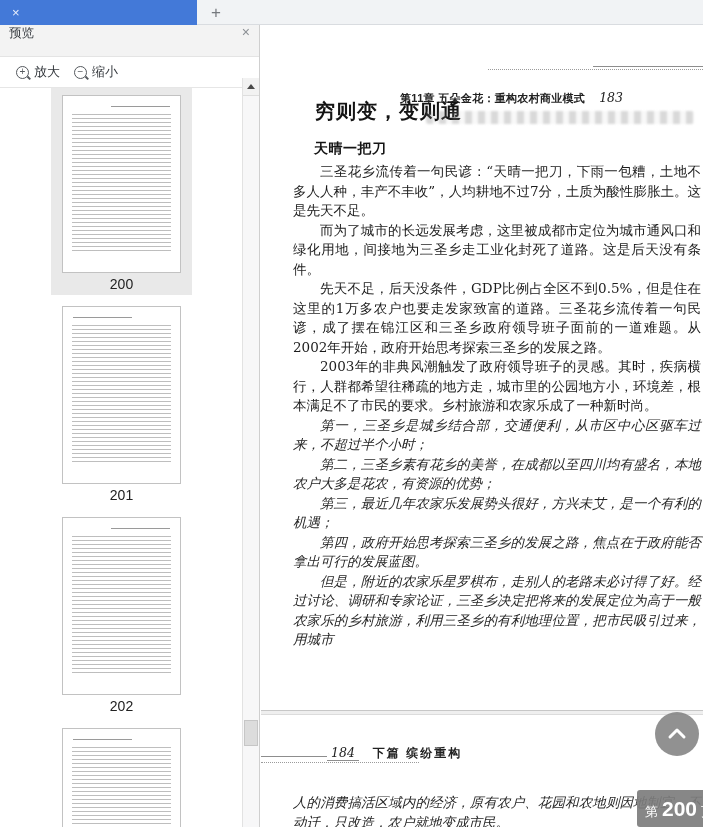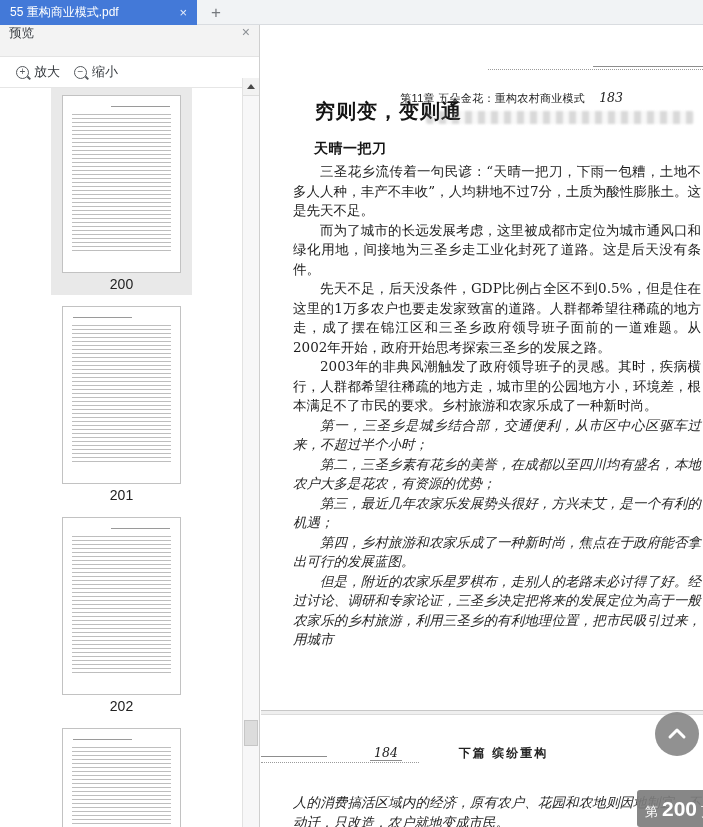--- a/index.html
+++ b/index.html
@@ -67,21 +67,21 @@
     background:#dcdcdc; border:1px solid #c6c6c6; }
 
   
   .pdf-main { position:absolute; left:261px; top:25px; width:442px; height:802px;
     background:#fff; overflow:hidden;
     font-family:"DejaVu Serif","Liberation Serif",serif; color:#1e1e1e; }
 
   
   .p183-header { position:absolute; top:25px; right:80px; display:flex;
     align-items:baseline; white-space:nowrap; }
-  .ph-text { font-family:"Liberation Sans",sans-serif; font-weight:normal;
+  .ph-text { font-family:"Liberation Sans",sans-serif; font-weight:bold;
     font-size:11px; color:#222; letter-spacing:.3px; }
   .ph-num { font-style:italic; font-size:12.5px; margin-left:14px; color:#222;margin-top:40px; }
   .line-solid-183 { position:absolute; top:41px; left:332px; right:0; height:1px;
     background:#8d8d8d; }
   .line-dotted-183 { position:absolute; top:44px; left:227px; right:0; height:0;
     border-top:1.5px dotted #9b9b9b; }
 
   .p183-title { position:absolute; left:54px; top:73px;
     font-family:"Liberation Sans",sans-serif; font-weight:bold;
     font-size:20px; color:#141414; letter-spacing:1px; }
@@ -99,21 +99,21 @@
     background:repeating-linear-gradient(90deg, rgba(120,120,120,.28) 0 7px,
       rgba(120,120,120,.05) 7px 13px);
     filter:blur(1.2px); border-radius:3px; }
 
   
   .page-gap { position:absolute; left:0; right:0; top:685px; height:5px;
     background:#efefef; border-top:1px solid #c7c7c7; border-bottom:1px solid #dcdcdc; }
 
   
   .p184-header { position:absolute; left:0; top:720px; display:flex;
-    align-items:baseline; white-space:nowrap;gap:43px; }
+    align-items:baseline; white-space:nowrap; }
   .lead-line-184 { width:66px; height:12px; border-bottom:1px solid #8d8d8d; }
   .p184-num { font-style:italic; font-size:12.5px; color:#222; padding:0 4px;
     border-bottom:1px solid #8d8d8d; }
   .p184-title { font-family:"Liberation Sans",sans-serif; font-weight:bold;
     font-size:12px; color:#222; margin-left:14px; letter-spacing:2px; }
   .line-dotted-184 { position:absolute; top:737px; left:0; width:158px; height:0;
     border-top:1.5px dotted #9b9b9b; }
 
   .body-184 { position:absolute; left:32px; top:768px; width:408px; }
 
@@ -129,21 +129,20 @@
   .pi-small { font-size:13px; line-height:1.4; }
   .pi-num { font-size:21px; font-weight:bold; line-height:1; }
 </style>
 </head>
 <body>
 
 <div class="screen">
 
   <div class="tabbar">
     <div class="tab-active">
-      <span class="tab-title">55 重构商业模式.pdf</span>
       <span class="tab-close">×</span>
     </div>
     <div class="newtab-btn">+</div>
   </div>
 
   <aside class="sidebar">
     <div class="panel-header">
       <span>预览</span>
       <span class="panel-close">×</span>
     </div>
@@ -206,26 +205,26 @@
       <div class="line-solid-183"></div>
       <div class="line-dotted-183"></div>
 
       <h1 class="p183-title">穷则变，变则通</h1>
       <div class="smudge"></div>
       <h2 class="p183-subtitle">天晴一把刀</h2>
 
       <div class="body-183">
         <p class="normal">三圣花乡流传着一句民谚：“天晴一把刀，下雨一包糟，土地不多人人种，丰产不丰收”，人均耕地不过7分，土质为酸性膨胀土。这是先天不足。</p>
         <p class="normal">而为了城市的长远发展考虑，这里被成都市定位为城市通风口和绿化用地，间接地为三圣乡走工业化封死了道路。这是后天没有条件。</p>
-        <p class="normal">先天不足，后天没条件，GDP比例占全区不到0.5%，但是住在这里的1万多农户也要走发家致富的道路。人群都希望往稀疏的地方走，成了摆在锦江区和三圣乡政府领导班子面前的一道难题。从2002年开始，政府开始思考探索三圣乡的发展之路。</p>
+        <p class="normal">先天不足，后天没条件，GDP比例占全区不到0.5%，但是住在这里的1万多农户也要走发家致富的道路。三圣花乡流传着一句民谚，成了摆在锦江区和三圣乡政府领导班子面前的一道难题。从2002年开始，政府开始思考探索三圣乡的发展之路。</p>
         <p class="normal">2003年的非典风潮触发了政府领导班子的灵感。其时，疾病横行，人群都希望往稀疏的地方走，城市里的公园地方小，环境差，根本满足不了市民的要求。乡村旅游和农家乐成了一种新时尚。</p>
         <p class="kai">第一，三圣乡是城乡结合部，交通便利，从市区中心区驱车过来，不超过半个小时；</p>
         <p class="kai">第二，三圣乡素有花乡的美誉，在成都以至四川均有盛名，本地农户大多是花农，有资源的优势；</p>
         <p class="kai">第三，最近几年农家乐发展势头很好，方兴未艾，是一个有利的机遇；</p>
-        <p class="kai">第四，乡村旅游和农家乐成了一种新时尚，焦点在于政府能否拿出可行的发展蓝图。</p>
+        <p class="kai">第四，政府开始思考探索三圣乡的发展之路，焦点在于政府能否拿出可行的发展蓝图。</p>
         <p class="kai">但是，附近的农家乐星罗棋布，走别人的老路未必讨得了好。经过讨论、调研和专家论证，三圣乡决定把将来的发展定位为高于一般农家乐的乡村旅游，利用三圣乡的有利地理位置，把市民吸引过来，用城市</p>
       </div>
     </section>
 
     <div class="page-gap"></div>
 
     <section>
       <div class="p184-header">
         <span class="lead-line-184"></span>
         <span class="p184-num">184</span>

